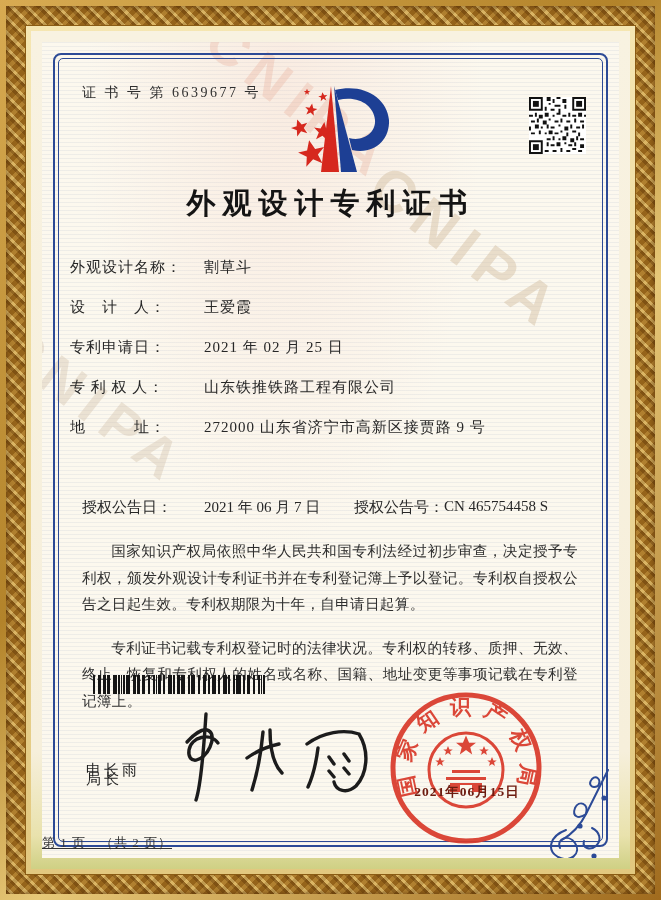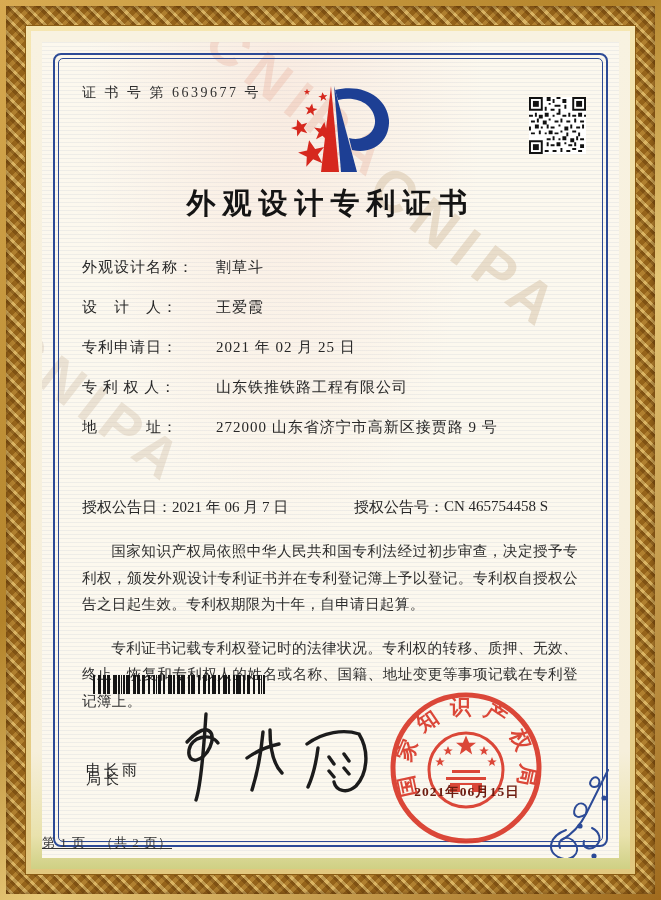--- a/index.html
+++ b/index.html
@@ -19,26 +19,26 @@
       radial-gradient(ellipse at 42% 6%,rgba(242,205,193,.28),transparent 42%),
       repeating-linear-gradient(180deg,rgba(165,175,198,.16) 0 1px,transparent 1px 4px),
       #fcf8ee;}
   .blue-border{position:absolute;inset:11px;border:2.5px solid #2c4a96;border-radius:8px;pointer-events:none;}
   .blue-border::after{content:"";position:absolute;inset:3px;border:1px solid #2c4a96;border-radius:5px;}
   .abs{position:absolute;}
   .wm{position:absolute;font-family:"Liberation Sans","DejaVu Sans",sans-serif;font-weight:700;
       letter-spacing:10px;transform:rotate(38deg);user-select:none;pointer-events:none;}
   .cert-no{left:40px;top:42px;font-size:14px;letter-spacing:2.5px;color:#2e2e2e;}
   .title{left:0;right:0;top:142px;text-align:center;font-size:29px;letter-spacing:7px;color:#141414;font-weight:600;}
-  .fields{left:40px;top:216px;font-size:15px;color:#272727;}
+  .fields{left:28px;top:216px;font-size:15px;color:#272727;}
   .frow{display:flex;height:40px;align-items:flex-start;}
   .flabel{width:134px;flex:none;letter-spacing:1px;}
   .fvalue{letter-spacing:1px;}
   .grant{left:40px;top:456px;display:flex;font-size:15px;color:#272727;}
-  .gpair1{width:272px;flex:none;display:flex;}
+  .gpair1{width:272px;flex:none;display:flex;gap:32px;}
   .gpair2{display:flex;}
   .paras{left:40px;top:479px;width:496px;font-size:14.6px;line-height:1.82;letter-spacing:.3px;color:#2e2e2e;text-align:justify;}
   .paras p{margin:17px 0 3px 0;text-indent:2em;}
   .barcode{left:51px;top:633px;width:172px;height:19px;
     background-image:
       repeating-linear-gradient(90deg,#151515 0 2px,transparent 2px 5px),
       repeating-linear-gradient(90deg,#151515 0 1px,transparent 1px 7px),
       repeating-linear-gradient(90deg,#151515 0 2px,transparent 2px 11px);}
   .role{left:44px;top:728px;font-size:15px;letter-spacing:3px;color:#1f1f1f;font-family:"Liberation Sans","DejaVu Sans",sans-serif;}
   .rname{left:44px;top:719px;font-size:15px;letter-spacing:3px;color:#1f1f1f;font-family:"Liberation Sans","DejaVu Sans",sans-serif;}

